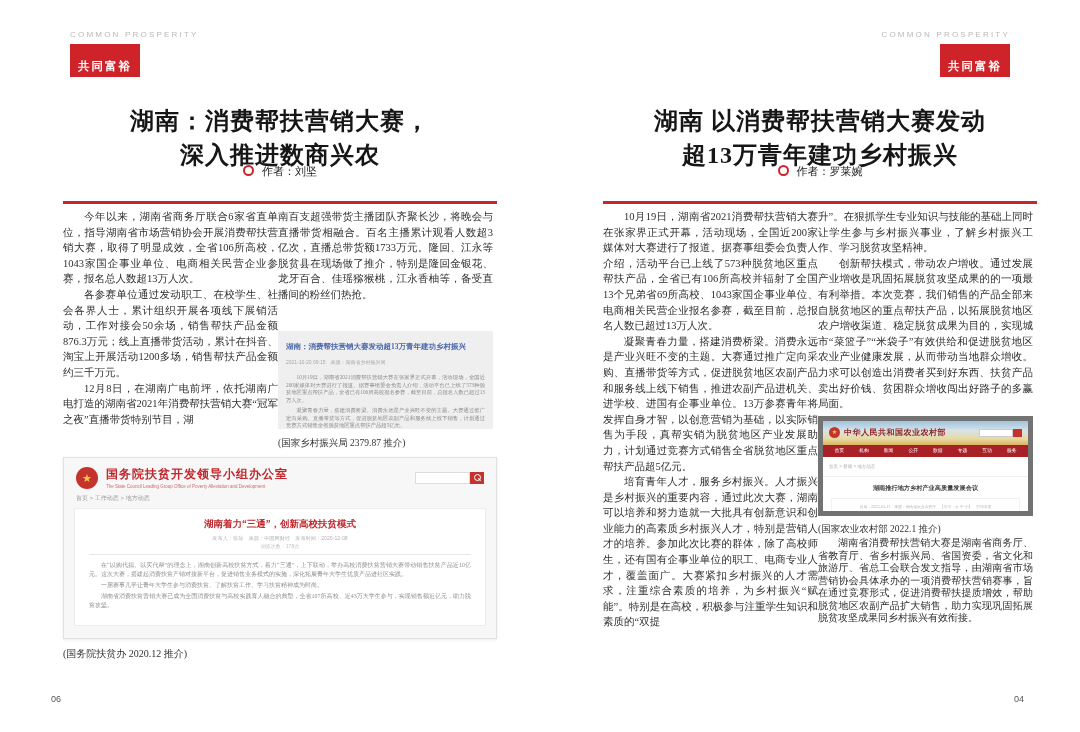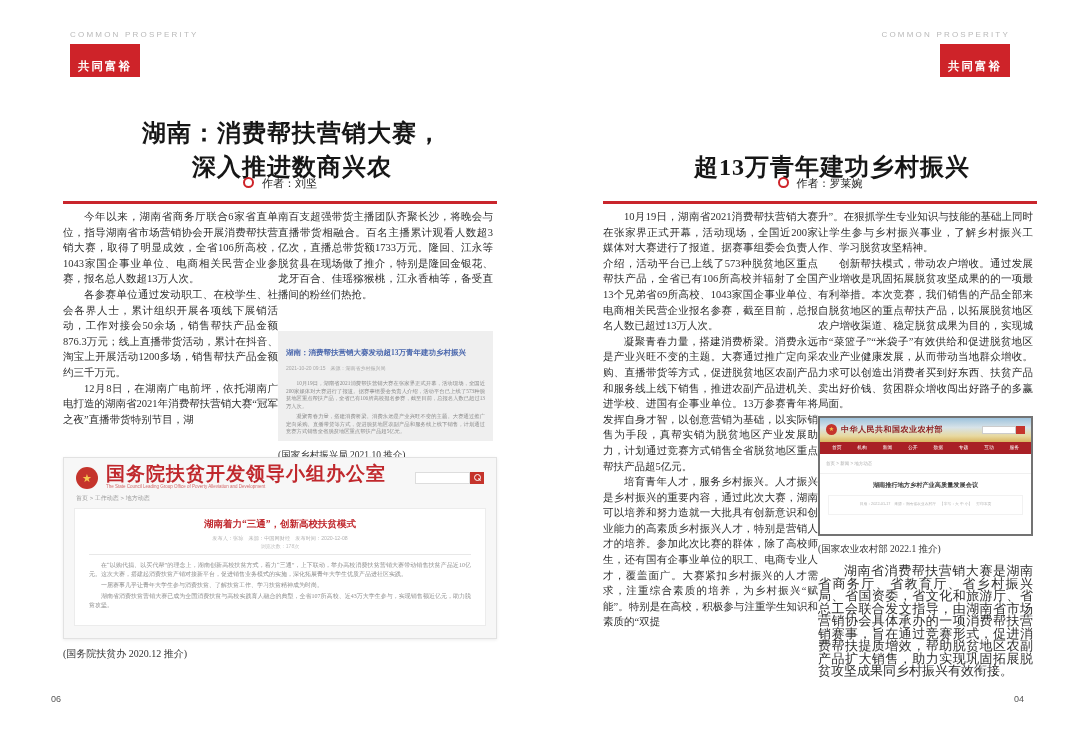--- a/index.html
+++ b/index.html
@@ -11,83 +11,83 @@
 
   
   .runhead{position:absolute;top:30px;}
   .runhead-left{left:7px;text-align:left;}
   .runhead-right{right:27px;text-align:right;}
   .eyebrow{font-family:"Liberation Sans",sans-serif;font-size:8px;letter-spacing:2.2px;color:#b9b9b9;}
   .badge{display:inline-block;margin-top:5px;background:#ce2329;color:#fff;font-weight:bold;
          font-size:11.5px;letter-spacing:2px;padding:15px 8px 3px;}
 
   
-  .article-title{position:absolute;top:104px;left:0;width:100%;margin:12px;text-align:center;
+  .article-title{position:absolute;top:104px;left:0;width:100%;margin:0;text-align:center;
                  font-size:24px;font-weight:bold;line-height:34px;color:#161616;letter-spacing:1px;}
-  .byline{position:absolute;top:176px;left:0;width:100%;text-align:center;font-size:11px;color:#222;}
+  .byline{position:absolute;top:164px;left:0;width:100%;text-align:center;font-size:11px;color:#222;}
   .ring{display:inline-block;width:7px;height:7px;border:2px solid #ce2329;border-radius:50%;
         vertical-align:-1px;margin-right:5px;}
   .red-rule{position:absolute;top:201px;left:0;width:100%;height:2.5px;background:#c9252c;}
 
   
   .col{position:absolute;top:209px;width:215px;font-size:10.5px;line-height:15.6px;text-align:justify;color:#2e2e2e;}
   .col-1{left:0;}
   .col-2{left:215px;}
   p{margin:0;}
   .indent{text-indent:2em;}
 
   
-  .excerpt-box{margin-top:28px;background:#efefef;padding:17px 8px;height:76px;overflow:hidden;}
+  .excerpt-box{margin-top:28px;background:#efefef;padding:11px 8px;height:76px;overflow:hidden;}
   .excerpt-title{font-size:7.5px;font-weight:bold;color:#4a67ad;line-height:10px;white-space:nowrap;overflow:hidden;}
   .excerpt-meta{font-size:5px;color:#a8a8a8;margin:3px 0 4px;font-family:"Liberation Sans",sans-serif;}
   .excerpt-box p{font-size:5.3px;line-height:7.5px;color:#8a8a8a;text-indent:2em;margin-bottom:3px;}
   .caption{font-size:9.5px;color:#333;margin-top:7px;}
 
   
   .gov-shot{position:absolute;top:457px;left:0;width:434px;height:182px;background:#f7f7f7;
             border:1px solid #e2e2e2;box-sizing:border-box;box-shadow:0 1px 3px rgba(0,0,0,0.08);}
   .gov-head{display:flex;align-items:center;padding:8px 12px 5px;}
   .emblem{width:22px;height:22px;border-radius:50%;background:#c5342c;color:#f5c64f;
           font-size:11px;line-height:22px;text-align:center;flex:none;}
   .gov-title-wrap{margin-left:8px;}
-  .gov-title{font-size:19px;font-weight:bold;color:#c0282d;letter-spacing:1px;line-height:16px;text-align:center;}
+  .gov-title{font-size:12px;font-weight:bold;color:#c0282d;letter-spacing:1px;line-height:16px;text-align:center;}
   .gov-title-en{font-size:4.5px;color:#d46a6a;margin-top:2px;font-family:"Liberation Sans",sans-serif;}
   .gov-search{margin-left:auto;display:flex;align-items:center;}
   .gov-search-input{width:55px;height:12px;background:#fff;border:1px solid #ddd;box-sizing:border-box;}
   .gov-search-btn{width:14px;height:12px;background:#c5342c;}
   .mag{display:block;width:5px;height:5px;border:1px solid #fff;border-radius:50%;margin:2px auto 0;position:relative;}
   .mag::after{content:"";position:absolute;width:3px;height:1px;background:#fff;transform:rotate(45deg);left:3.5px;top:4.5px;}
   .gov-crumb{font-size:6px;color:#999;padding:0 12px 5px;font-family:"Liberation Sans",sans-serif;}
   .gov-article{background:#fff;margin:0 10px;height:118px;padding:9px 14px;box-sizing:border-box;border:1px solid #ececec;}
   .gov-art-title{text-align:center;font-size:9.5px;font-weight:bold;color:#c0282d;}
   .gov-art-meta{text-align:center;font-size:5.2px;color:#b3b3b3;margin-top:4px;font-family:"Liberation Sans",sans-serif;}
   .gov-art-meta2{text-align:center;font-size:5px;color:#c0c0c0;margin-top:1px;font-family:"Liberation Sans",sans-serif;}
   .gov-div{border:none;border-top:1px solid #e8e8e8;margin:5px 0 6px;}
   .gov-article p{font-size:6px;line-height:9px;color:#8d8d8d;text-align:justify;text-indent:2em;margin-bottom:2px;}
   .caption-gov{position:absolute;top:647px;left:0;font-size:10px;color:#333;}
 
   
-  .moa-shot{margin-top:4px;width:215px;height:120px;border:2px solid #737373;box-sizing:border-box;background:#fff;overflow:hidden;}
+  .moa-shot{margin-top:4px;width:215px;height:100px;border:5px solid #737373;box-sizing:border-box;background:#fff;overflow:hidden;}
   .moa-banner{height:24px;background:linear-gradient(180deg,#9ec3dd 0%,#d8e3e8 40%,#e8d9a0 75%,#d9b45f 100%);
               display:flex;align-items:center;padding:0 6px;box-sizing:border-box;}
   .moa-emblem{width:11px;height:11px;border-radius:50%;background:#c5342c;color:#f5c64f;
               font-size:6px;line-height:11px;text-align:center;flex:none;}
   .moa-name{font-size:8px;font-weight:bold;color:#8e1f1f;margin-left:4px;letter-spacing:0.5px;}
   .moa-search{margin-left:auto;display:flex;align-items:center;}
   .moa-search-input{width:34px;height:8px;background:#fff;border:1px solid #ccc;box-sizing:border-box;}
   .moa-search-btn{width:9px;height:8px;background:#c5342c;}
   .moa-nav{height:12px;background:#a92026;display:flex;align-items:center;justify-content:space-around;padding:0 4px;}
   .moa-nav span{font-size:4.8px;color:#fff;font-family:"Liberation Sans",sans-serif;}
   .moa-crumb{font-size:4.5px;color:#aaa;padding:2px 6px;border-bottom:1px solid #f0f0f0;font-family:"Liberation Sans",sans-serif;}
   .moa-article{padding:3px 8px;}
   .moa-art-title{font-size:6.2px;font-weight:bold;color:#3c3c3c;text-align:center;}
   .moa-art-meta{font-size:3.8px;color:#b5b5b5;text-align:center;margin:2px 0 3px;border:1px solid #f2f2f2;padding:1px 0;
                 font-family:"Liberation Sans",sans-serif;}
   .caption-moa{font-size:9.5px;color:#333;margin-top:6px;}
-  .final-para{margin-top:8px;font-size:13px;line-height:12.5px;}
+  .final-para{margin-top:0;font-size:10px;line-height:12.5px;}
 
   
   .pnum{position:absolute;top:694px;font-size:9px;color:#555;font-family:"Liberation Sans",sans-serif;}
   .pnum-left{left:51px;}
   .pnum-right{left:1014px;}
 </style>
 </head>
 <body>
 
 <div class="spread">
@@ -116,21 +116,21 @@
 
     <div class="col col-2">
       <p>南百支超强带货主播团队齐聚长沙，将晚会与直播带货相融合。百名主播累计观看人数超3亿次，直播总带货额1733万元。隆回、江永等脱贫县在现场做了推介，特别是隆回金银花、龙牙百合、佳瑶猕猴桃，江永香柚等，备受直播间的粉丝们热抢。</p>
       <div class="excerpt-box">
         <div class="excerpt-title">湖南：消费帮扶营销大赛发动超13万青年建功乡村振兴</div>
         <div class="excerpt-meta">2021-10-20 09:15　来源：湖南省乡村振兴局</div>
         <p>10月19日，湖南省2021消费帮扶营销大赛在张家界正式开幕，活动现场，全国近200家媒体对大赛进行了报道。据赛事组委会负责人介绍，活动平台已上线了573种脱贫地区重点帮扶产品，全省已有106所高校报名参赛，截至目前，总报名人数已超过13万人次。</p>
         <p>凝聚青春力量，搭建消费桥梁。消费永远是产业兴旺不变的主题。大赛通过推广定向采购、直播带货等方式，促进脱贫地区农副产品和服务线上线下销售，计划通过竞赛方式销售全省脱贫地区重点帮扶产品超5亿元。</p>
 
       </div>
-      <div class="caption">(国家乡村振兴局 2021.10 推介)</div>
+      <div class="caption">(国家乡村振兴局 2379.87 推介)</div>
     </div>
 
     <div class="gov-shot">
       <div class="gov-head">
         <div class="emblem">★</div>
         <div class="gov-title-wrap">
           <div class="gov-title">国务院扶贫开发领导小组办公室</div>
           <div class="gov-title-en">The State Council Leading Group Office of Poverty Alleviation and Development</div>
         </div>
         <div class="gov-search">
@@ -154,21 +154,21 @@
     <div class="caption-gov">(国务院扶贫办 2020.12 推介)</div>
   </div>
 
   <div class="page page-right">
     <div class="runhead runhead-right">
       <div class="eyebrow">COMMON PROSPERITY</div>
       <div><span class="badge">共同富裕</span></div>
     </div>
 
     <h1 class="article-title">
-      <br>
+      <span>湖南 以消费帮扶营销大赛发动</span><br>
       <span>超13万青年建功乡村振兴</span>
     </h1>
     <div class="byline">
       <span class="ring"></span>
       <span>作者：罗莱婉</span>
     </div>
     <div class="red-rule"></div>
 
     <div class="col col-1">
       <p class="indent">10月19日，湖南省2021消费帮扶营销大赛在张家界正式开幕，活动现场，全国近200家媒体对大赛进行了报道。据赛事组委会负责人介绍，活动平台已上线了573种脱贫地区重点帮扶产品，全省已有106所高校并辐射了全国13个兄弟省69所高校、1043家国企事业单位、电商相关民营企业报名参赛，截至目前，总报名人数已超过13万人次。</p>

